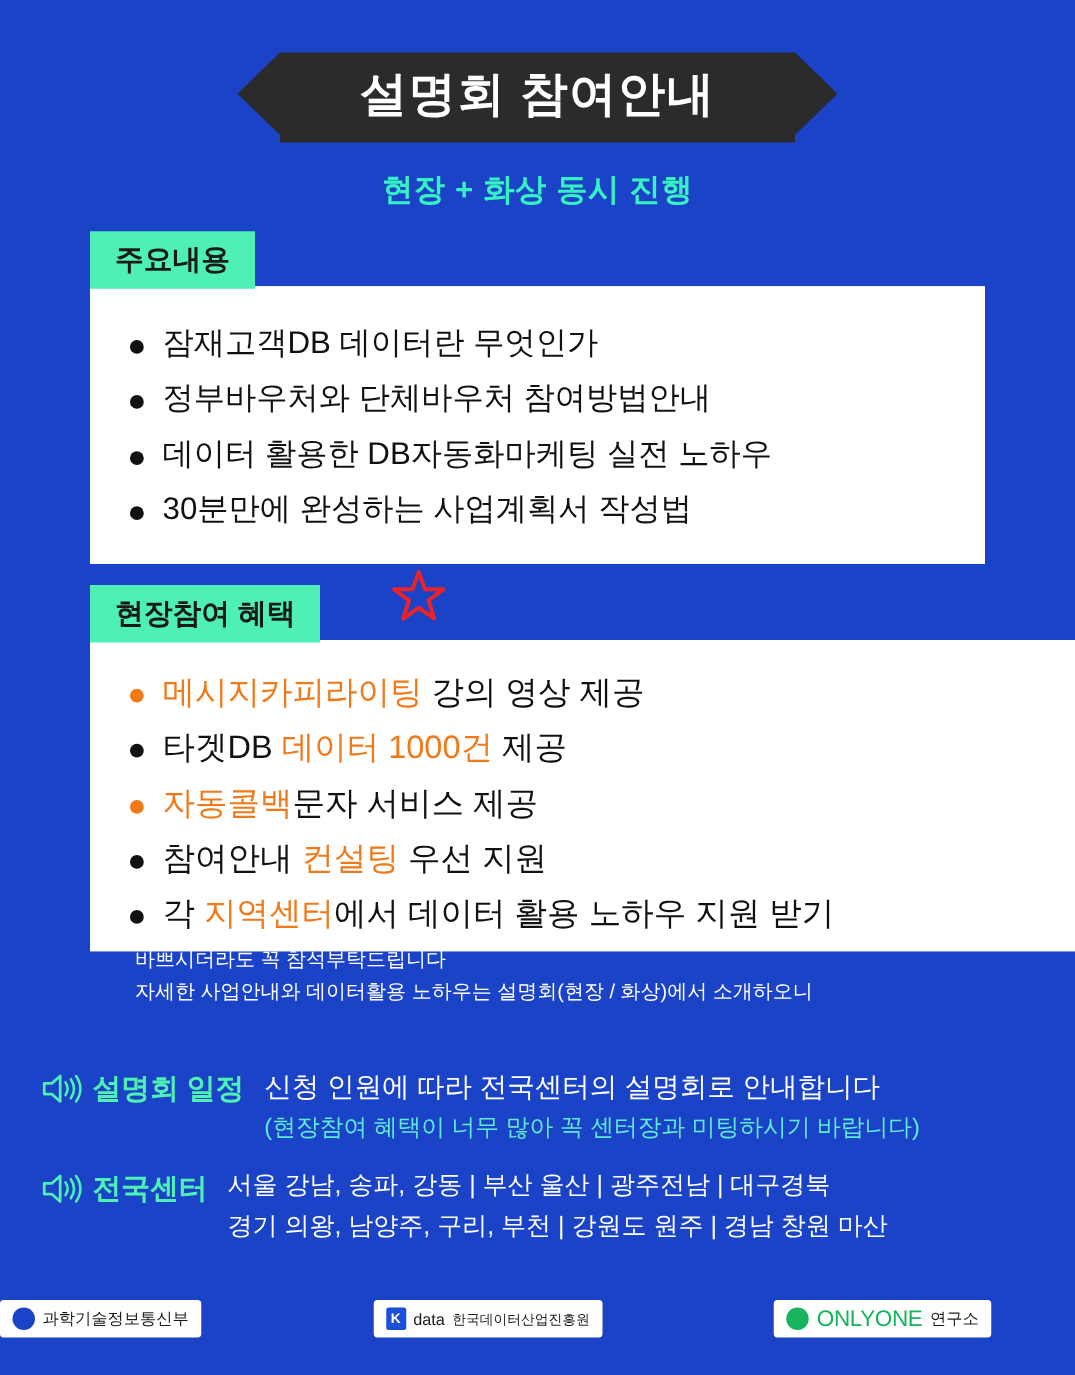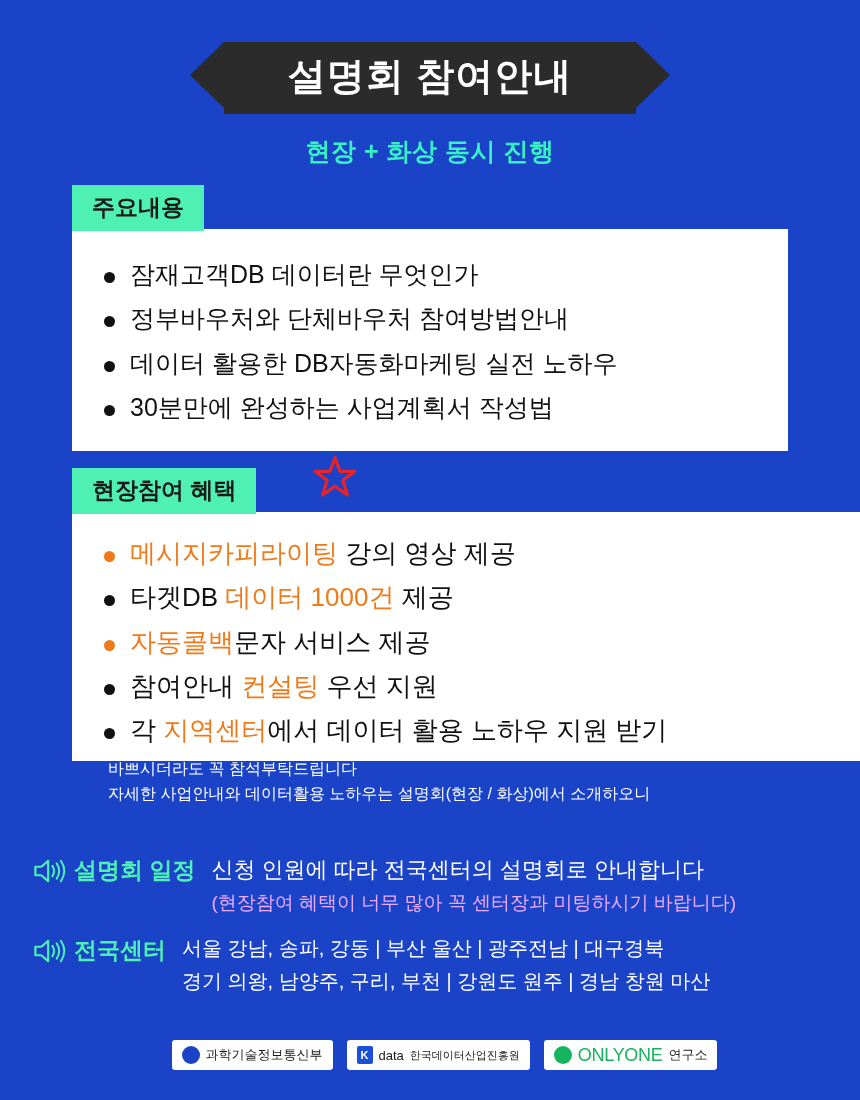--- a/index.html
+++ b/index.html
@@ -189,40 +189,39 @@
     font-weight: bold;
     white-space: nowrap;
     margin-right: 16px;
   }
   .info-body {
     color: #ffffff;
     font-size: 22px;
     line-height: 1.35;
   }
   .info-body .sub {
-    color: #f0abfc;
+    color: #5eead4;
     font-size: 19px;
     display: block;
     margin-top: 5px;
   }
   #row-schedule { top: 855px; left: 32px; }
   #row-centers  { top: 935px; left: 32px; }
   #row-centers .info-body { font-size: 20px; }
   #row-centers .info-body .line2 { display: block; margin-top: 6px; }
 
   
   .logos {
     position: absolute;
     top: 1040px;
     left: 0;
     width: 793px;
     display: flex;
-    justify-content: center;
+    justify-content: space-between;
     gap: 14px;
-    padding-left: 48px;
   }
   .logo {
     background: #ffffff;
     border-radius: 3px;
     height: 30px;
     display: flex;
     align-items: center;
     padding: 0 10px;
     gap: 6px;
     font-size: 13px;

